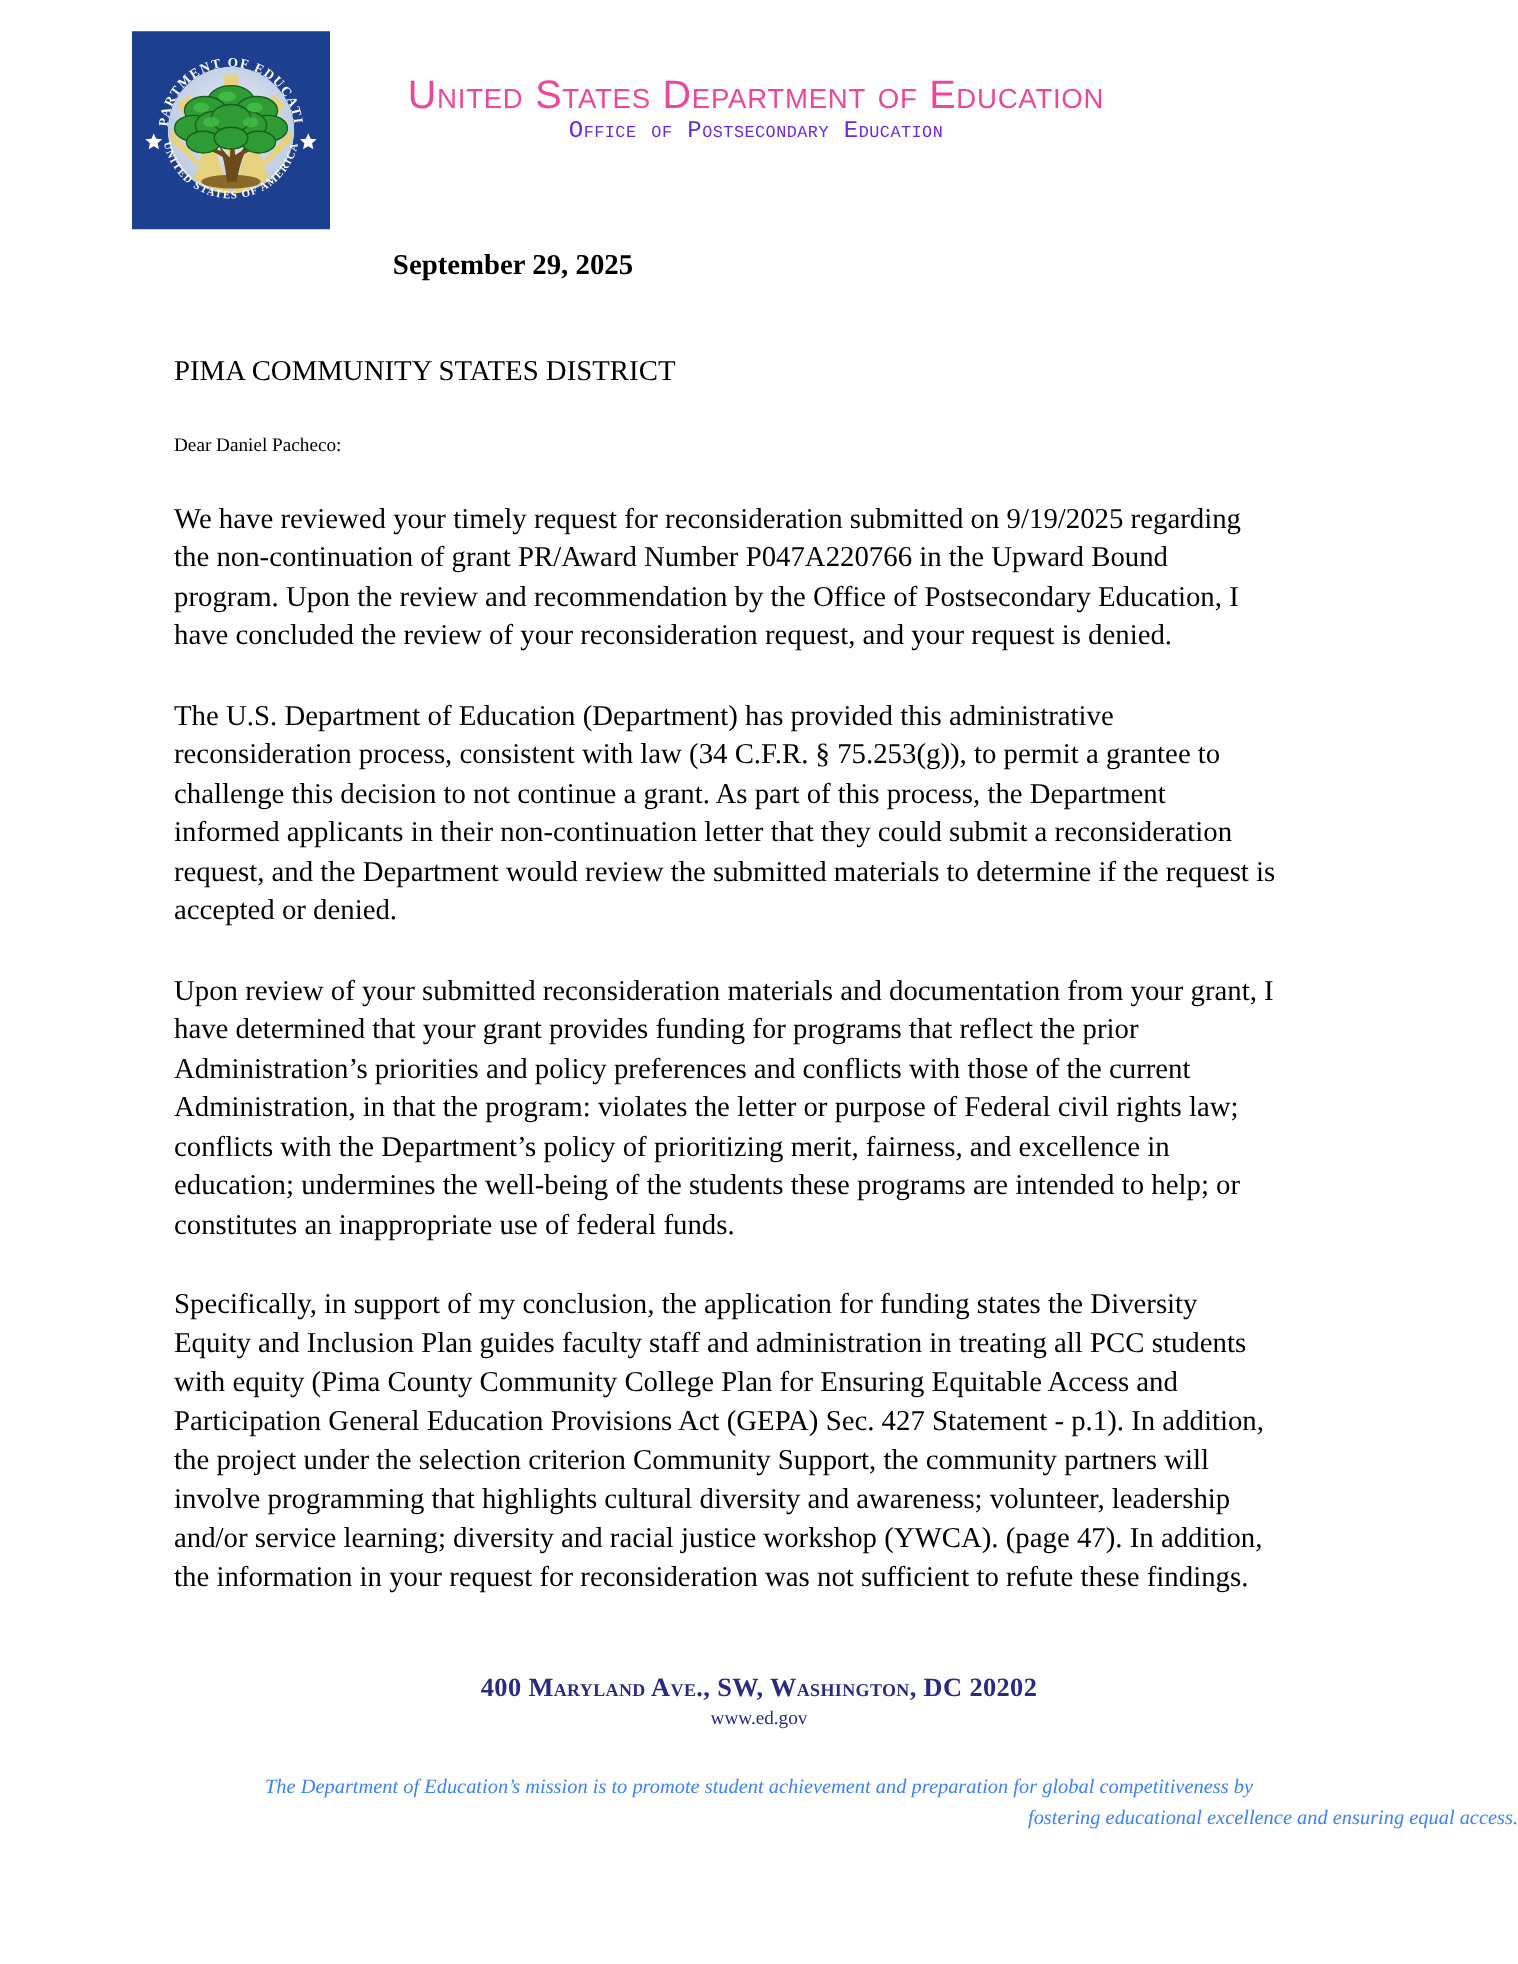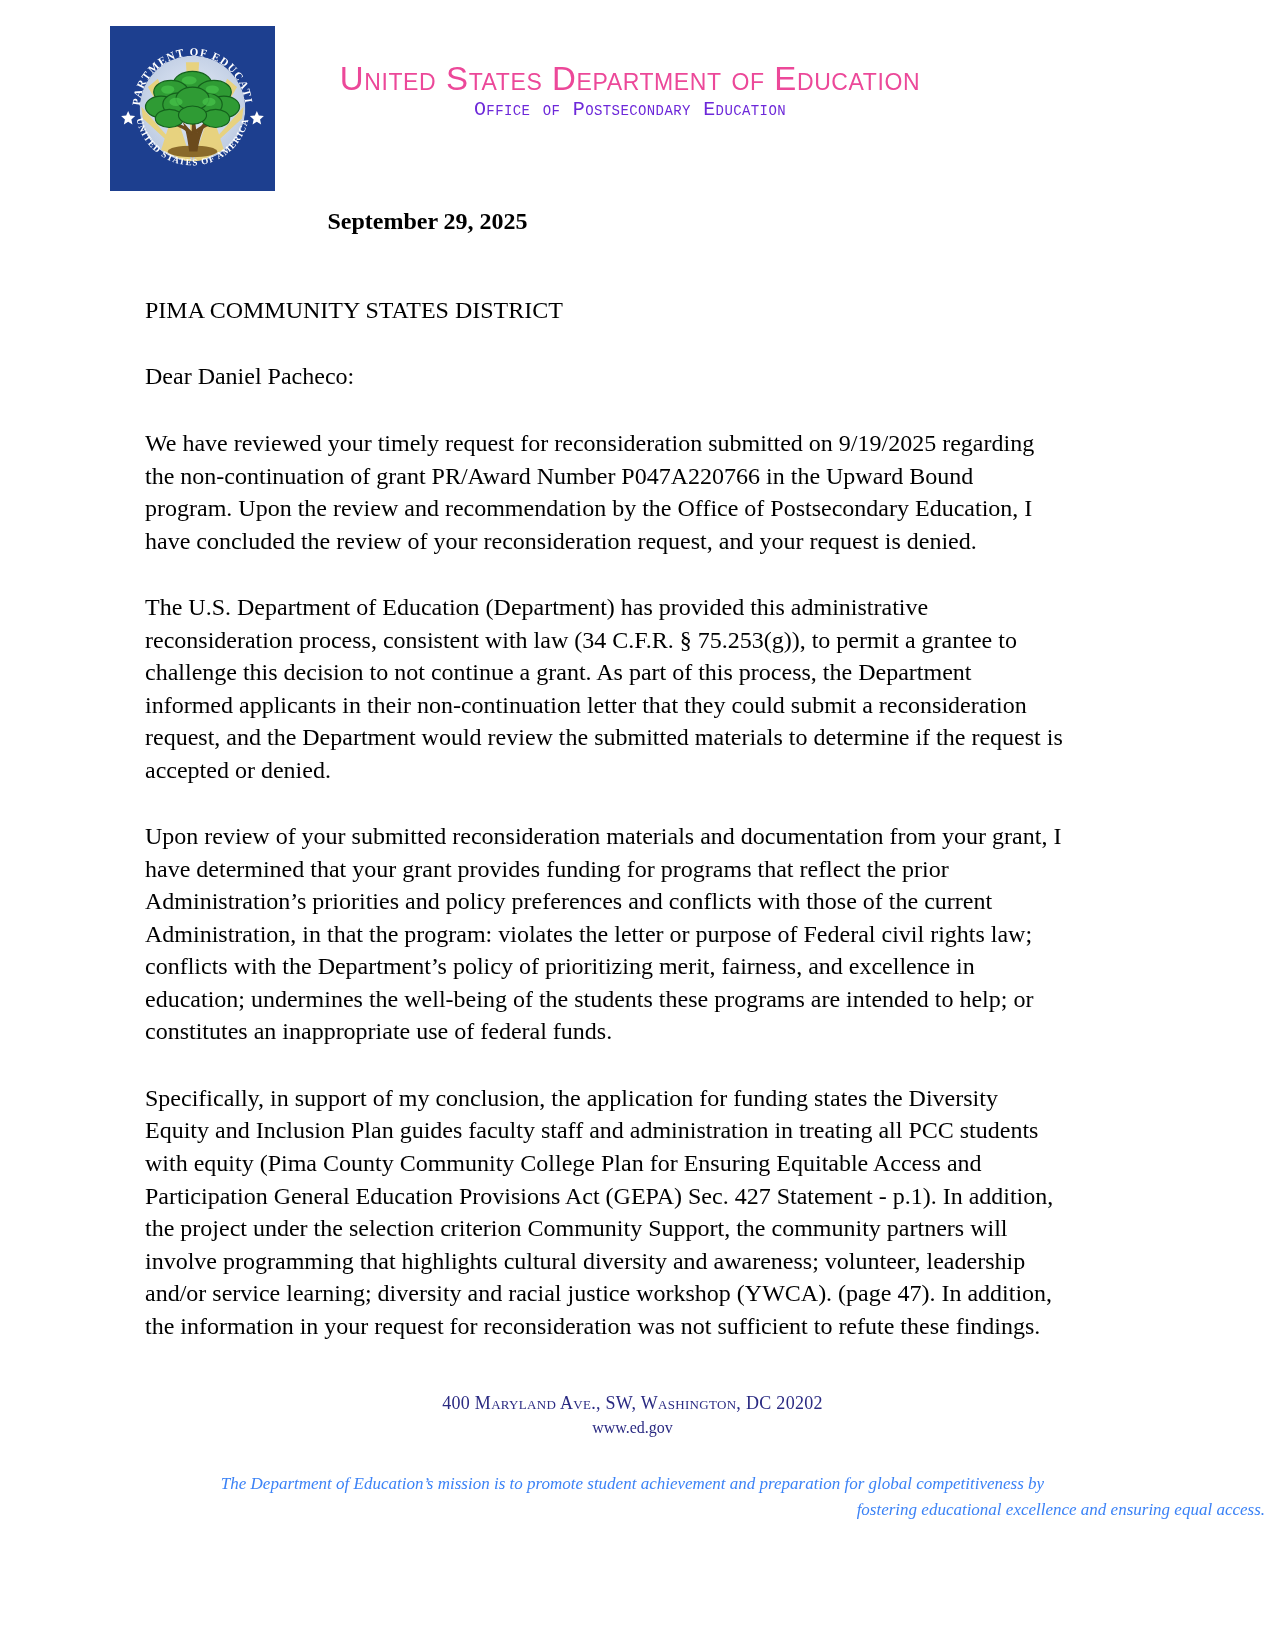--- a/index.html
+++ b/index.html
@@ -84,21 +84,21 @@
   .addressee div { white-space: nowrap; }
 
   .re-line {
     margin-top: 34px;
     font-size: 24px;
     line-height: 1.33;
     width: 920px;
   }
   .salutation {
     margin-top: 34px;
-    font-size: 24px;
+    font-size: 16px;
     line-height: 1.33;
     font-family: Liberation Serif, serif;
   }
   p.para {
     margin: 0;
     margin-top: 34px;
     font-size: 24px;
     line-height: 1.355;
     width: 920px;
     text-align: left;
@@ -108,22 +108,22 @@
   .footer {
     position: absolute;
     left: 0;
     top: 1393px;
     width: 1265px;
     text-align: center;
   }
   .footer-address {
     font-family: "Liberation Serif", "DejaVu Serif", serif;
     font-variant: small-caps;
-    font-weight: normal;
-    font-size: 18px;
+    font-weight: bold;
+    font-size: 22px;
     letter-spacing: 0.3px;
     color: #2a2a82;
   }
   .footer-url {
     font-family: "Liberation Serif", "DejaVu Serif", serif;
     font-size: 16px;
     color: #2a2a82;
     margin-top: 5px;
   }
   .mission {

